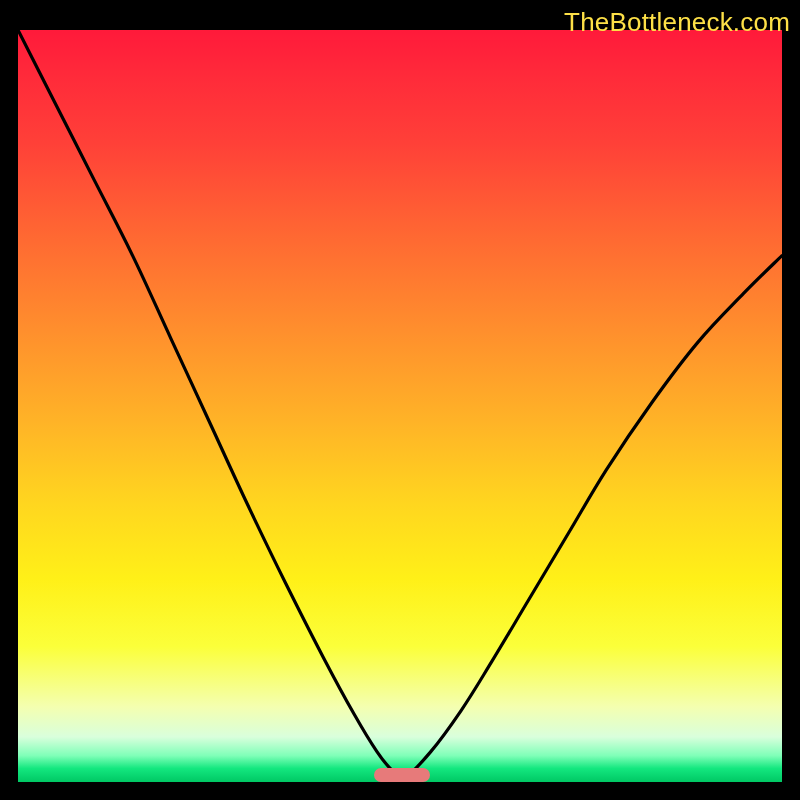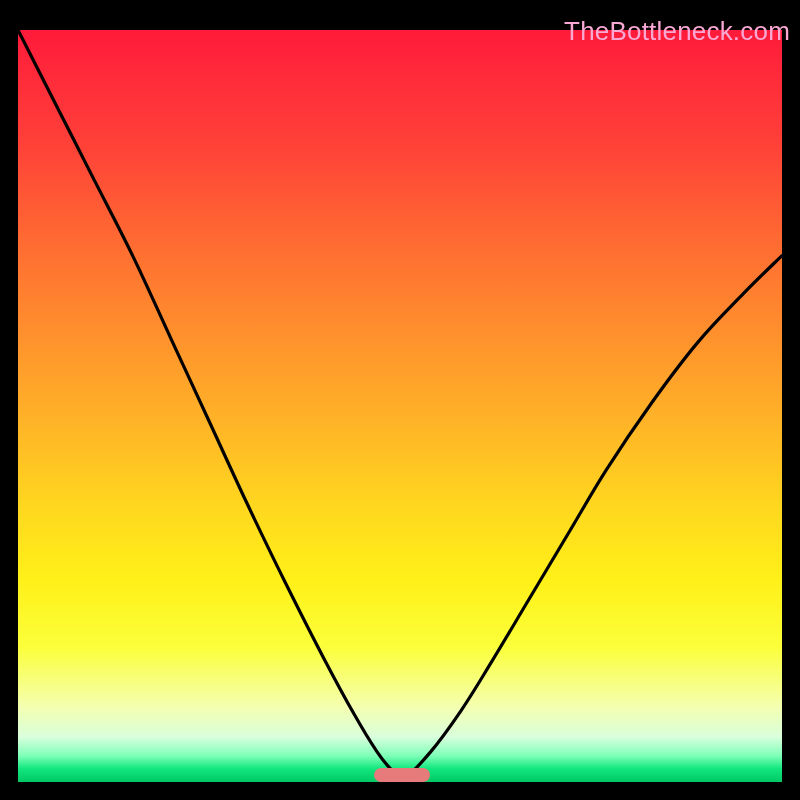--- a/index.html
+++ b/index.html
@@ -12,23 +12,23 @@
     font-family: Arial, Helvetica, sans-serif;
   }
   .frame {
     position: relative;
     width: 800px;
     height: 800px;
     background: #000;
   }
   .watermark {
     position: absolute;
-    top: 16px;
+    top: 7px;
     right: 10px;
-    color: #f9a8d4;
+    color: #fde047;
     font-size: 26px;
     font-weight: 400;
     letter-spacing: 0.2px;
     z-index: 5;
   }
   .plot {
     position: absolute;
     left: 18px;
     top: 30px;
     width: 764px;

